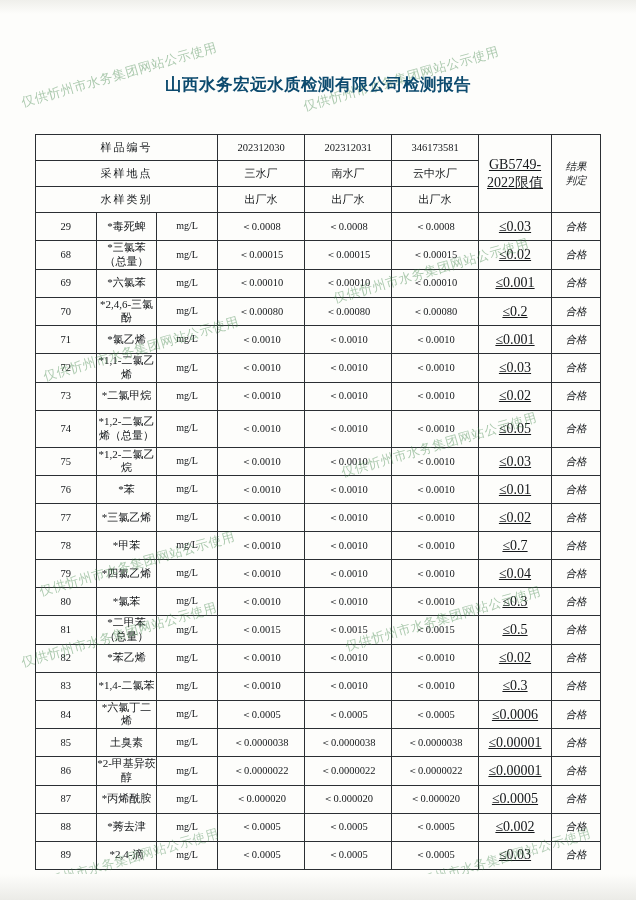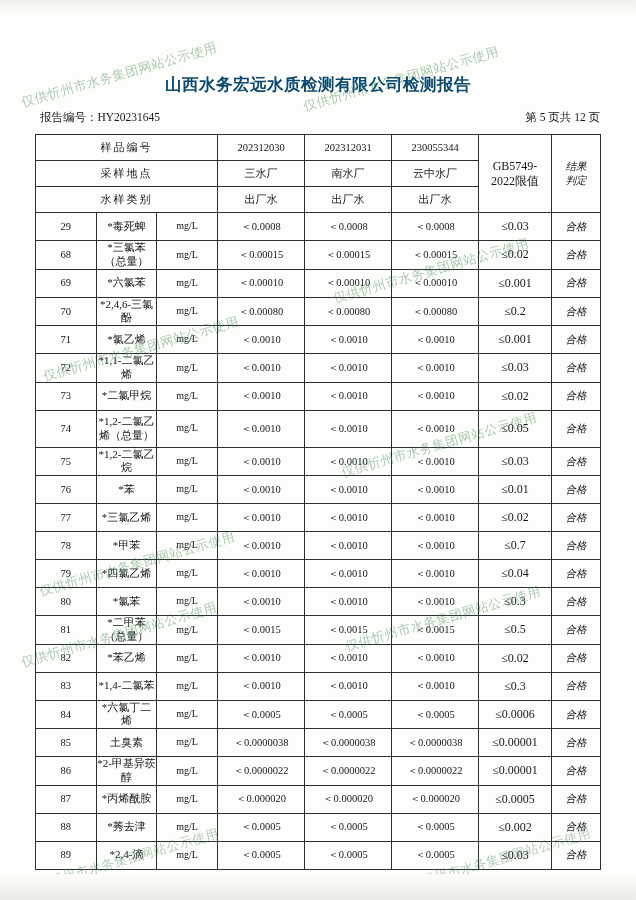--- a/index.html
+++ b/index.html
@@ -73,21 +73,21 @@
   }
   .h-row td { height: 25px; }
   .hdr-label { font-size: 11px; letter-spacing: 2px; }
   .hdr-cell { font-size: 11px; }
   .hdr-big { font-size: 11px; line-height: 1.3; }
 
   .c-idx { width: 30px; }
   .c-name { width: 108px; text-align: left; padding-left: 5px; font-size: 11px; }
   .c-unit { width: 44px; font-family: Liberation Serif, serif; font-size: 10px; }
   .c-val { width: 86px; font-size: 10.5px; }
-  .c-lim { width: 72px; font-size: 12px; }
+  .c-lim { width: 72px; font-size: 14px; text-decoration: underline; }
   .c-res { width: 48px; font-size: 10.5px; font-style: italic; }
 
   tbody tr td { height: 27px; }
   tbody tr.tall td { height: 36px; }
 
   td.name-cell { text-align: left; padding-left: 5px; }
 
   
   .wm {
     position: absolute;
@@ -114,34 +114,28 @@
 <body>
 
 <div class="page">
   <div class="scan-edge-top"></div>
 
   <div class="wm w10">仅供忻州市水务集团网站公示使用</div>
   <div class="wm w1">仅供忻州市水务集团网站公示使用</div>
 
   <div class="doc-title">山西水务宏远水质检测有限公司检测报告</div>
 
-  <div class="meta-row">
-    <div>
-      <span>报告编号：</span><span>HY20231645</span>
-    </div>
-    <div>第 5 页共 12 页</div>
-  </div>
 
   <table class="report">
     <thead>
       <tr class="h-row">
         <td class="hdr-label" colspan="3">样品编号</td>
         <td class="c-val hdr-cell">202312030</td>
         <td class="c-val hdr-cell">202312031</td>
-        <td class="c-val hdr-cell">230055344</td>
+        <td class="c-val hdr-cell">346173581</td>
         <td class="c-lim hdr-big" rowspan="3">
           <div>GB5749-</div>
           <div>2022限值</div>
         </td>
         <td class="c-res hdr-big" rowspan="3">
           <div>结果</div>
           <div>判定</div>
         </td>
       </tr>
       <tr class="h-row">

